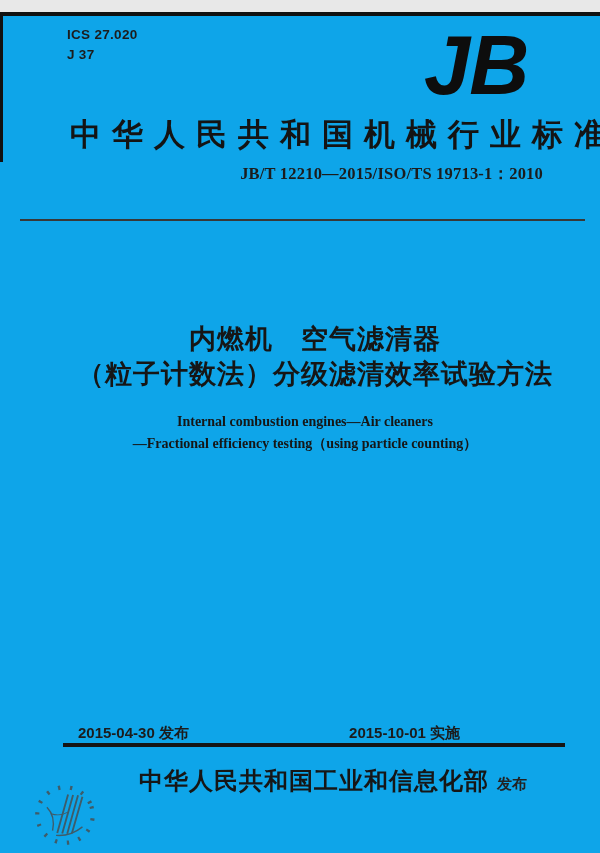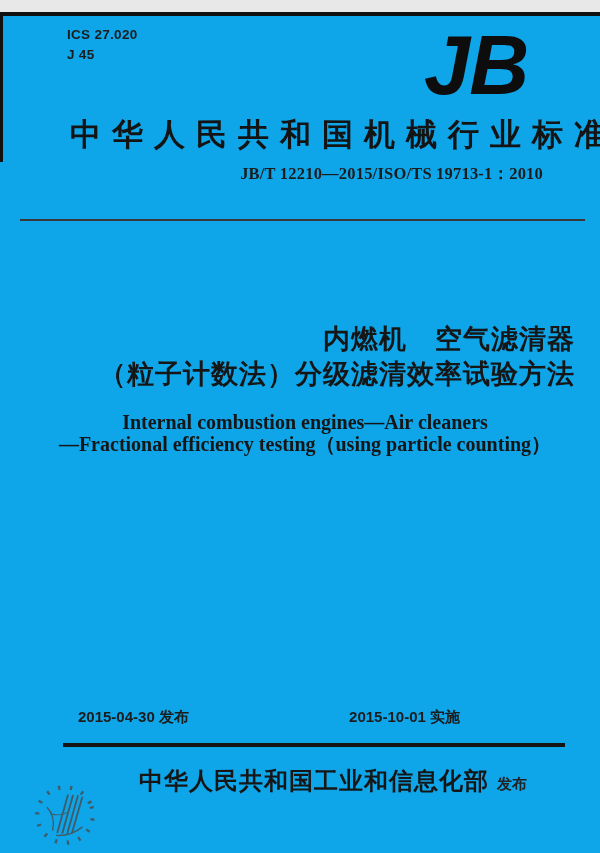--- a/index.html
+++ b/index.html
@@ -49,36 +49,36 @@
     white-space:nowrap;letter-spacing:.2px;
   }
   .rule-thin{
     position:absolute;left:20px;top:207px;width:565px;height:2px;
     background:#383838;
   }
 
   
   .title-cn{
     position:absolute;left:55px;top:310px;width:520px;
-    text-align:right;
+    text-align:center;
     font-size:27px;font-weight:bold;line-height:35px;
     letter-spacing:1px;color:#161616;
   }
 
   
   .title-en{
     position:absolute;left:40px;top:399px;width:530px;
     text-align:center;
     font-family:"Liberation Serif",serif;
-    font-size:20px;font-weight:bold;line-height:22px;
+    font-size:14px;font-weight:bold;line-height:22px;
     color:#161616;
   }
 
   
-  .date-row{position:absolute;left:0;top:696px;width:504px;height:20px;
+  .date-row{position:absolute;left:0;top:712px;width:504px;height:20px;
     font-size:15px;font-weight:bold;}
   .issue-date{position:absolute;left:78px;top:0;white-space:nowrap;}
   .impl-date{position:absolute;right:44px;top:0;white-space:nowrap;}
   .rule-thick{
     position:absolute;left:63px;top:731px;width:502px;height:4px;
     background:#151515;
   }
   .publisher-row{
     position:absolute;left:70px;top:753px;width:490px;
     text-align:center;white-space:nowrap;padding-left:18px;
@@ -99,21 +99,21 @@
 </head>
 <body>
 
 <div class="page">
 
   <div class="top-edge"></div>
   <div class="left-edge"></div>
 
   <div class="meta">
     <div>ICS 27.020</div>
-    <div>J 45</div>
+    <div>J 37</div>
   </div>
 
   <div class="jb-logo">JB</div>
 
   <div class="body-title">中华人民共和国机械行业标准</div>
 
   <div class="std-number">JB/T 12210—2015/ISO/TS 19713-1：2010</div>
 
   <div class="rule-thin"></div>
 

